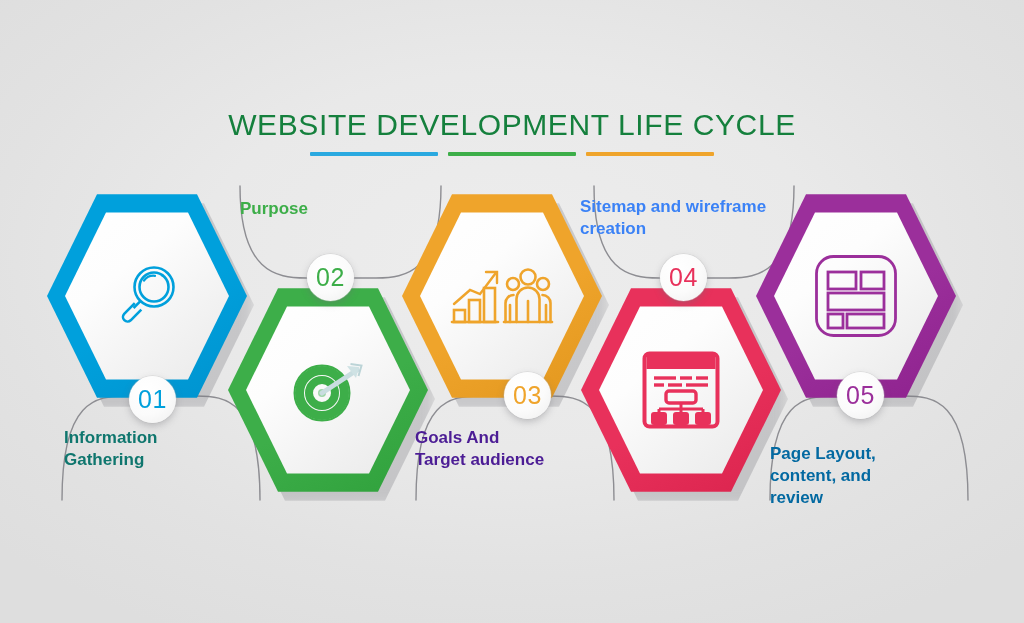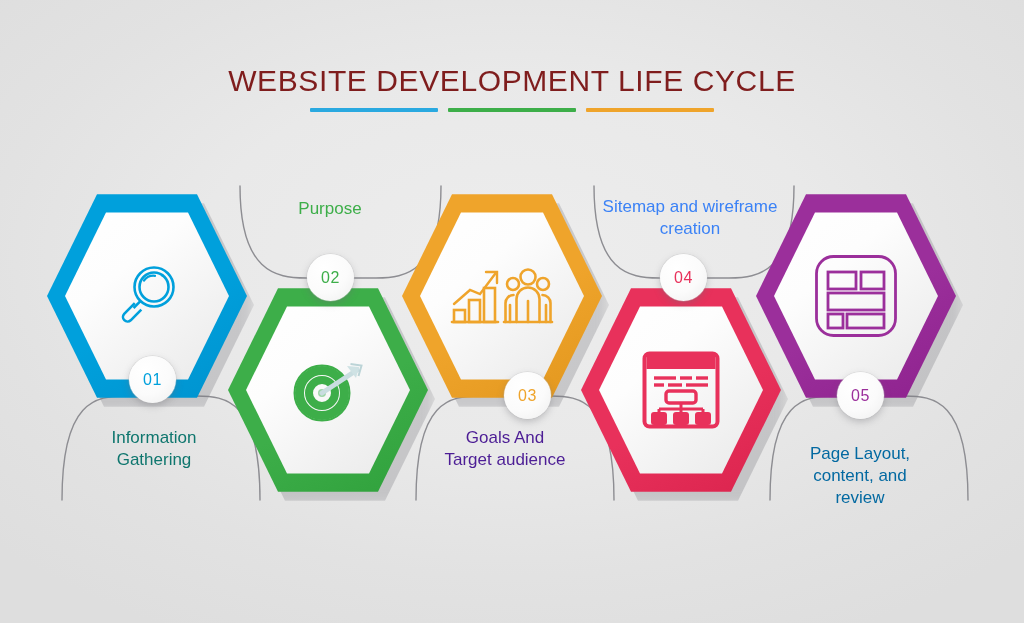--- a/index.html
+++ b/index.html
@@ -50,34 +50,34 @@
     display:flex; align-items:center; justify-content:center;
   }
   .hex-icon svg { display:block; }
 
   
   .badge {
     position:absolute; width:47px; height:47px; border-radius:50%;
     background: radial-gradient(circle at 35% 30%, #ffffff 0%, #fbfbfb 55%, #eeeeee 100%);
     box-shadow: 0 3px 7px rgba(110,110,115,0.35), 0 0 0 0.5px rgba(200,200,200,0.6);
     display:flex; align-items:center; justify-content:center;
-    font-size:16px; font-weight:400; letter-spacing:0.5px;
+    font-size:25px; font-weight:400; letter-spacing:0.5px;
   }
 
   
   .step-label {
-    position:absolute; text-align:center; font-size:17px; line-height:1.28;
-    font-weight:400; white-space:pre-line;
+    position:absolute; text-align:left; font-size:17px; line-height:1.28;
+    font-weight:700; white-space:pre-line;
   }
 </style>
 </head>
 <body>
 
 <div id="title-block">
-  <div id="page-title" style="color: #7f1d1d;">WEBSITE DEVELOPMENT LIFE CYCLE</div>
+  <div id="page-title" style="color: #15803d; margin-top: 44px;">WEBSITE DEVELOPMENT LIFE CYCLE</div>
   <div id="title-rules">
     <span style="background: rgb(42, 169, 224);"></span>
     <span style="background: rgb(61, 174, 73);"></span>
     <span style="background: rgb(239, 164, 43);"></span>
   </div>
 </div>
 
 <svg id="connectors" viewBox="0 0 1024 623">
   <g id="connector-group" fill="none" stroke="#8d8d92" stroke-width="1.4" stroke-linecap="round">
 
@@ -201,21 +201,21 @@
       <rect x="2.5" y="2.5" width="79" height="79" rx="17"></rect>
       <rect x="14" y="18" width="28" height="17"></rect>
       <rect x="47" y="18" width="23" height="17"></rect>
       <rect x="14" y="39" width="56" height="17"></rect>
       <rect x="14" y="60" width="15" height="14"></rect>
       <rect x="33" y="60" width="37" height="14"></rect>
     </svg>
   </div>
 </div>
 
-<div class="badge" style="left: 129px; top: 356px; color: rgb(0, 160, 220);">
+<div class="badge" style="left: 129px; top: 376px; color: rgb(0, 160, 220);">
   <span>01</span>
 </div>
 <div class="badge" style="left: 307px; top: 254px; color: rgb(61, 174, 73);">
   <span>02</span>
 </div>
 <div class="badge" style="left: 504px; top: 372px; color: rgb(239, 164, 43); text-align: center;">
   <span>03</span>
 </div>
 <div class="badge" style="left: 660px; top: 254px; color: rgb(232, 49, 91);">
   <span>04</span>

